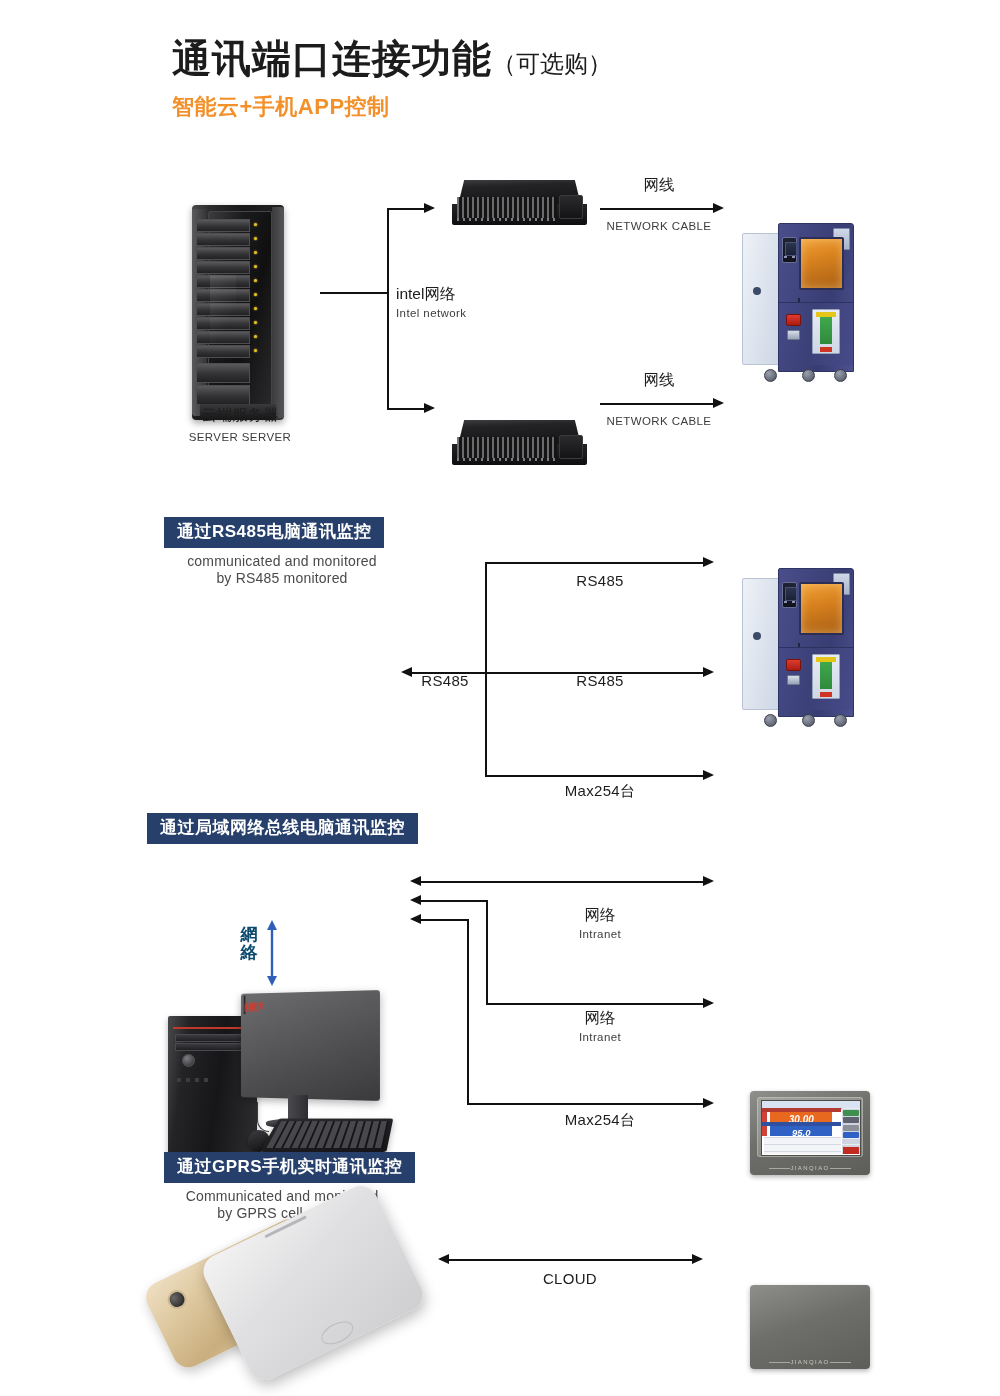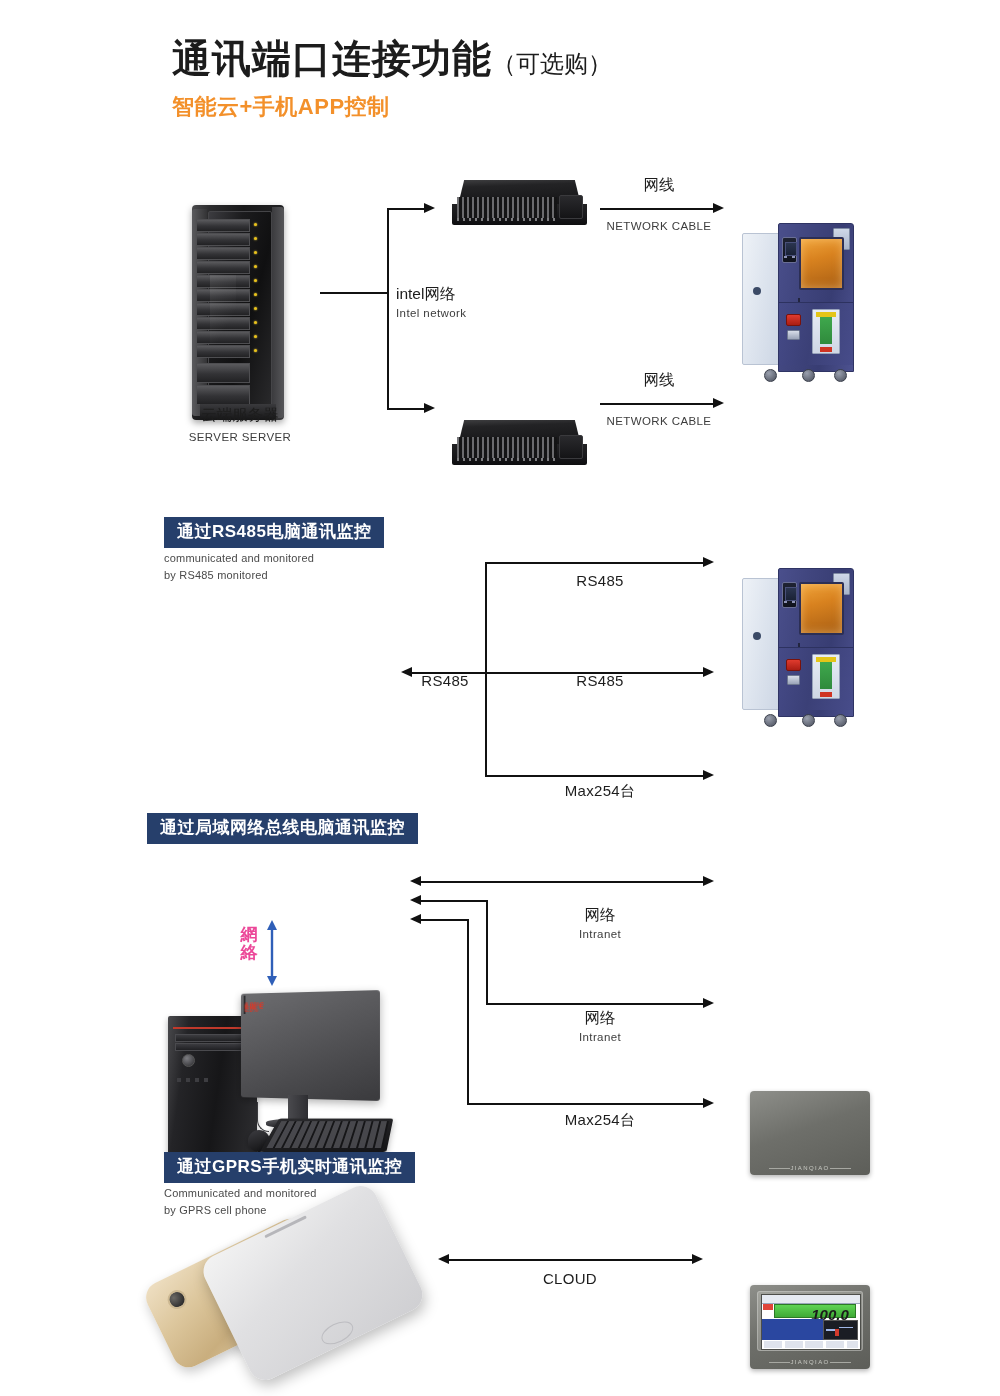--- a/index.html
+++ b/index.html
@@ -15,21 +15,21 @@
   #title-main{left:172px;top:32px;font-size:39px;font-weight:700;letter-spacing:1px;color:#1c1c1c;white-space:nowrap;}
   #title-main .paren{font-size:24px;font-weight:400;letter-spacing:0;}
   #title-sub{left:172px;top:92px;font-size:22px;font-weight:700;color:#f3902a;white-space:nowrap;letter-spacing:0.5px;}
 
   
   .banner{
     background:#263f6b;color:#ffffff;font-size:17px;font-weight:700;
     padding:5px 13px 6px 13px;white-space:nowrap;letter-spacing:0.5px;line-height:1.15;
   }
   .caption-en{
-    font-size:11px;color:#4a4a4a;line-height:1.45;white-space:nowrap;
+    font-size:14px;color:#4a4a4a;text-align:center;line-height:1.45;white-space:nowrap;
     letter-spacing:0.2px;
   }
 
   
   .lbl-cn{font-size:15.5px;color:#1d1d1d;white-space:nowrap;font-weight:500;}
   .lbl-en{font-size:11.5px;color:#3d3d3d;white-space:nowrap;letter-spacing:0.4px;}
   .lbl-lat{font-size:15px;color:#1d1d1d;white-space:nowrap;letter-spacing:0.3px;}
   .ctr{text-align:center;}
 
   
@@ -400,44 +400,47 @@
 <div class="abs arrow-r" style="left:703px;top:667px;"></div>
 <div class="abs hline" style="left:485px;top:775px;width:218px;"></div>
 <div class="abs arrow-r" style="left:703px;top:770px;"></div>
 
 <div class="abs lbl-lat ctr" style="left:400px;top:672px;width:90px;">RS485</div>
 <div class="abs lbl-lat ctr" style="left:500px;top:572px;width:200px;">RS485</div>
 <div class="abs lbl-lat ctr" style="left:500px;top:672px;width:200px;">RS485</div>
 <div class="abs lbl-lat ctr" style="left:495px;top:782px;width:210px;">Max254台</div>
 
 <div class="abs hmi" style="left:750px;top:519px;width:120px;height:84px;">
-  <span class="hmi-brand">JIANQIAO</span>
-</div>
-
-<div class="abs hmi" style="left:750px;top:629px;width:120px;height:84px;">
   <span class="hmi-bezel">
     <span class="hmi-scr">
-      <i class="sb-top"><b style="left:3%;width:14%;"></b><b style="left:32%;width:38%;"></b><b style="right:4%;width:12%;"></b></i>
-      <i class="sb-lsq"></i>
-      <i class="sb-green">100.0</i>
-      <i class="sb-blue"><b style="top:14%;width:30%;"></b><b style="top:34%;width:42%;"></b><b style="top:54%;width:26%;"></b><b style="top:74%;width:36%;"></b></i>
-      <i class="sb-chart">
-        <b class="ln" style="left:8%;top:44%;width:30%;"></b>
-        <b class="pk" style="left:34%;top:46%;width:13%;height:36%;"></b>
-        <b class="ln" style="left:46%;top:30%;width:44%;"></b>
-      </i>
-      <i class="sb-btns"></i>
+      <i class="sa-title"><b></b></i>
+      <i class="sa-lred"></i>
+      <i class="sa-tbar"></i>
+      <i class="sa-tval">30.00</i>
+      <i class="sa-hbar"></i>
+      <i class="sa-hval">95.0</i>
+      <i class="sa-grid"></i>
+      <i class="sa-side"></i>
+      <i class="sa-sidebtn" style="top:16%;background:#3f8f4e;"></i>
+      <i class="sa-sidebtn" style="top:30%;background:#5f6370;"></i>
+      <i class="sa-sidebtn" style="top:44%;background:#8d9099;"></i>
+      <i class="sa-sidebtn" style="top:58%;background:#2f62c4;"></i>
+      <i class="sa-redbtn"></i>
     </span>
   </span>
   <span class="hmi-brand">JIANQIAO</span>
 </div>
 
+<div class="abs hmi" style="left:750px;top:629px;width:120px;height:84px;">
+  <span class="hmi-brand">JIANQIAO</span>
+</div>
+
 <div class="abs banner" style="left:147px;top:813px;">通过局域网络总线电脑通讯监控</div>
 
-<div class="abs" style="left:238px;top:926px;width:22px;font-size:17px;font-weight:700;color:#ec4899;
+<div class="abs" style="left:238px;top:926px;width:22px;font-size:17px;font-weight:700;color:#0c4a6e;
      line-height:1.05;text-align:center;">網絡</div>
 <svg class="abs" style="left:264px;top:920px;" width="16" height="66">
   <line x1="8" y1="9" x2="8" y2="57" stroke="#2f5fb8" stroke-width="2.4"></line>
   <polygon points="8,0 3,10 13,10" fill="#2f5fb8"></polygon>
   <polygon points="8,66 3,56 13,56" fill="#2f5fb8"></polygon>
 </svg>
 
 <div class="abs arrow-l" style="left:410px;top:876px;"></div>
 <div class="abs hline" style="left:421px;top:881px;width:282px;"></div>
 <div class="abs arrow-r" style="left:703px;top:876px;"></div>

